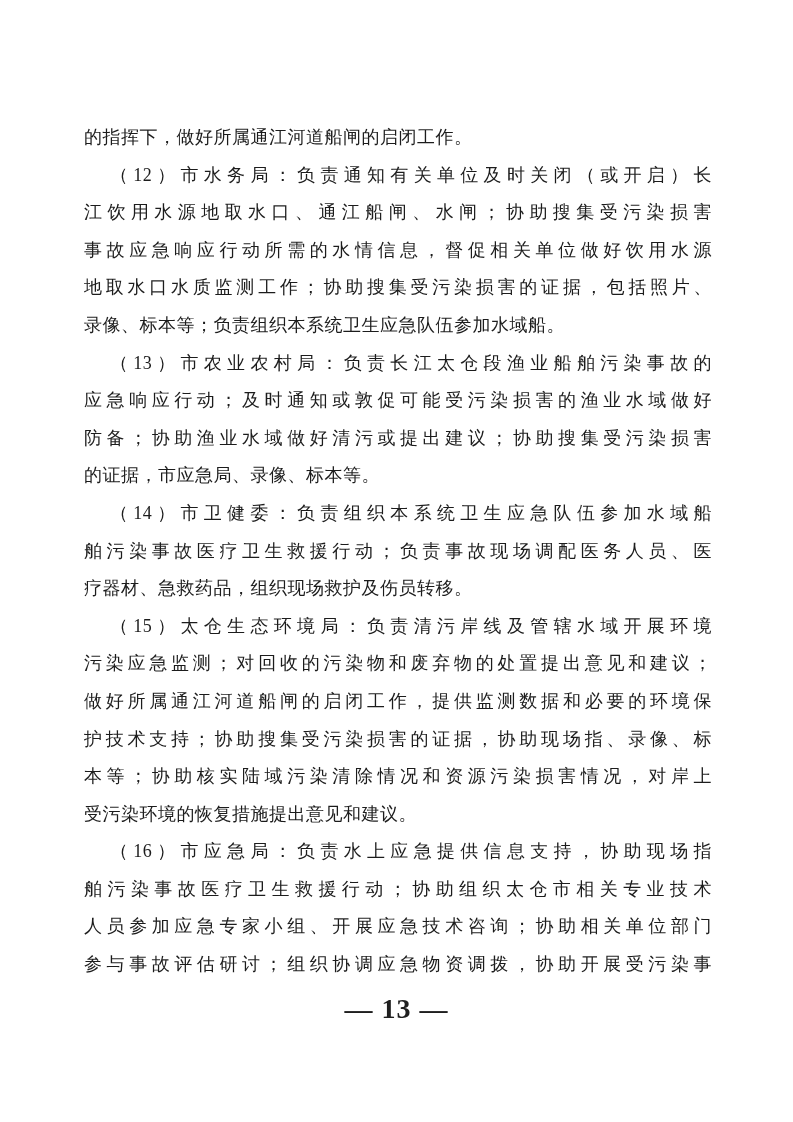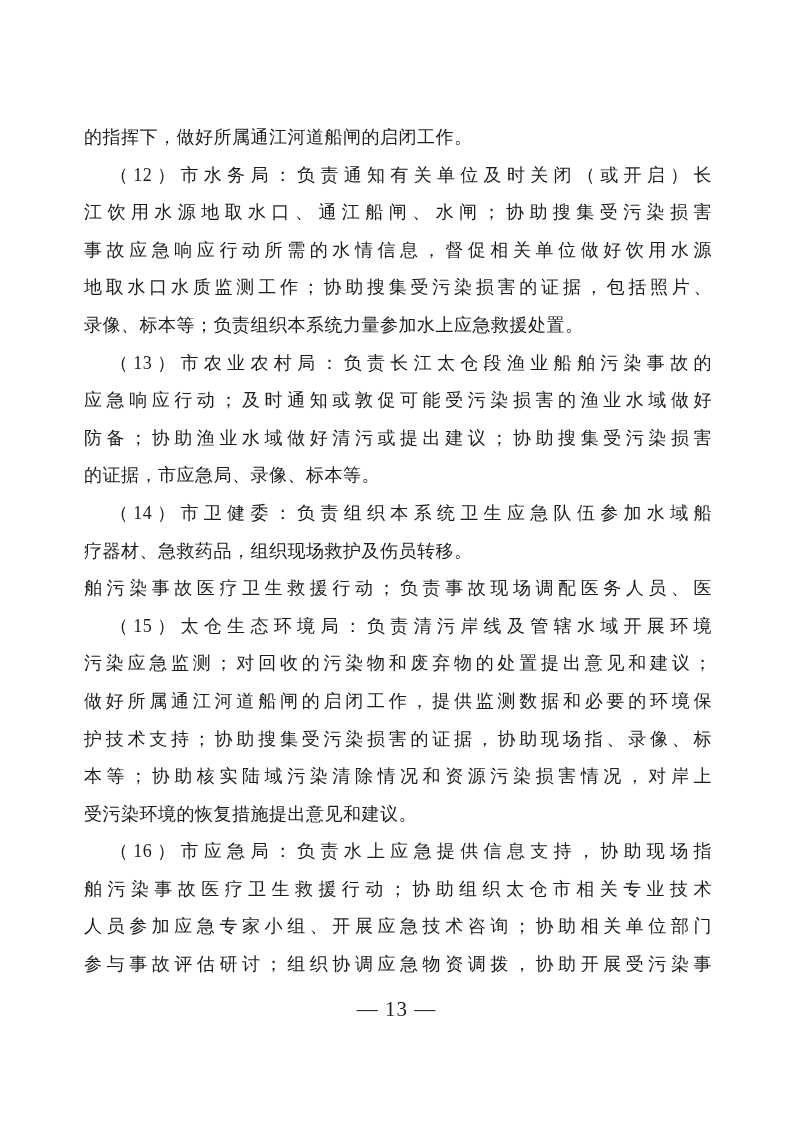--- a/index.html
+++ b/index.html
@@ -37,51 +37,52 @@
   }
   .line.indent {
     text-indent: 26px;
   }
   .footer {
     position: absolute;
     top: 996px;
     left: 0;
     width: 793px;
     text-align: center;
-    font-size: 21px;
+    font-size: 28px;
     line-height: 26px;
     color: #1f1f1f;
     letter-spacing: 1px;
+    font-weight: bold;
   }
 </style>
 </head>
 <body>
 
 <div class="page">
   <div class="text-block">
       <div class="paragraph">
         <div class="line">的指挥下，做好所属通江河道船闸的启闭工作。</div>
       </div>
       <div class="paragraph">
         <div class="line fill indent">（12）市水务局：负责通知有关单位及时关闭（或开启）长</div>
         <div class="line fill">江饮用水源地取水口、通江船闸、水闸；协助搜集受污染损害</div>
         <div class="line fill">事故应急响应行动所需的水情信息，督促相关单位做好饮用水源</div>
         <div class="line fill">地取水口水质监测工作；协助搜集受污染损害的证据，包括照片、</div>
-        <div class="line">录像、标本等；负责组织本系统力量参加水上应急救援处置。</div>
+        <div class="line">录像、标本等；负责组织本系统卫生应急队伍参加水域船。</div>
       </div>
       <div class="paragraph">
         <div class="line fill indent">（13）市农业农村局：负责长江太仓段渔业船舶污染事故的</div>
         <div class="line fill">应急响应行动；及时通知或敦促可能受污染损害的渔业水域做好</div>
         <div class="line fill">防备；协助渔业水域做好清污或提出建议；协助搜集受污染损害</div>
         <div class="line">的证据，市应急局、录像、标本等。</div>
       </div>
       <div class="paragraph">
         <div class="line fill indent">（14）市卫健委：负责组织本系统卫生应急队伍参加水域船</div>
+        <div class="line fill">舶污染事故医疗卫生救援行动；负责事故现场调配医务人员、医</div>
         <div class="line">疗器材、急救药品，组织现场救护及伤员转移。</div>
-        <div class="line fill">舶污染事故医疗卫生救援行动；负责事故现场调配医务人员、医</div>
       </div>
       <div class="paragraph">
         <div class="line fill indent">（15）太仓生态环境局：负责清污岸线及管辖水域开展环境</div>
         <div class="line fill">污染应急监测；对回收的污染物和废弃物的处置提出意见和建议；</div>
         <div class="line fill">做好所属通江河道船闸的启闭工作，提供监测数据和必要的环境保</div>
         <div class="line fill">护技术支持；协助搜集受污染损害的证据，协助现场指、录像、标</div>
         <div class="line fill">本等；协助核实陆域污染清除情况和资源污染损害情况，对岸上</div>
         <div class="line">受污染环境的恢复措施提出意见和建议。</div>
       </div>
       <div class="paragraph">

